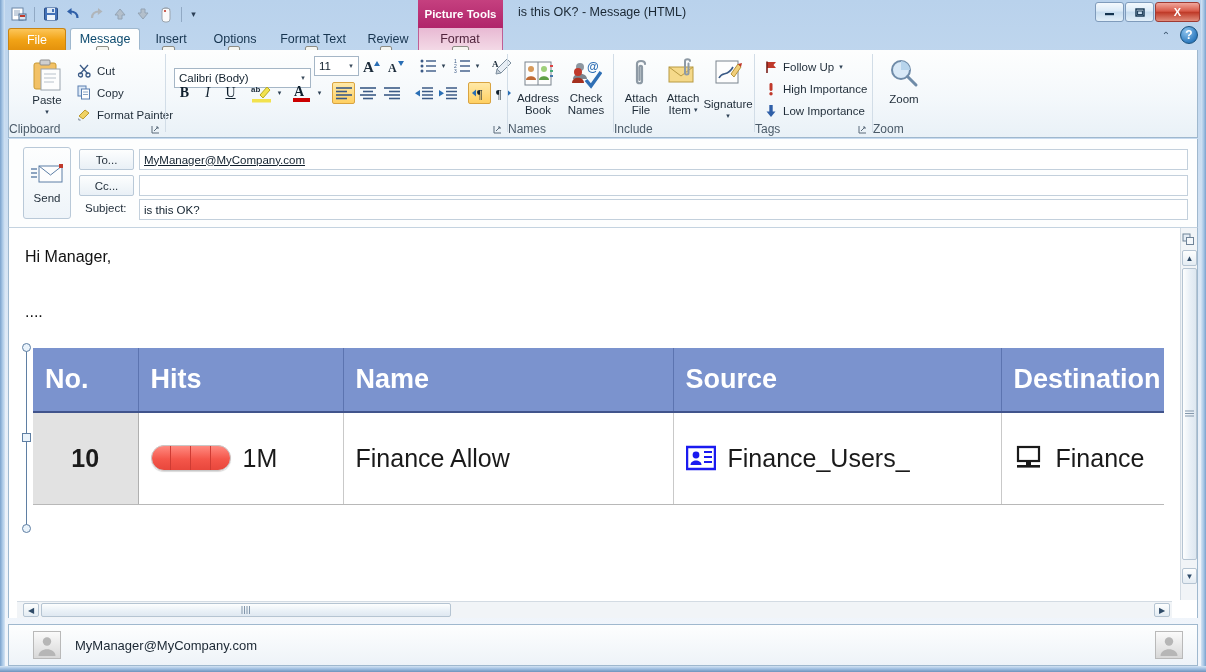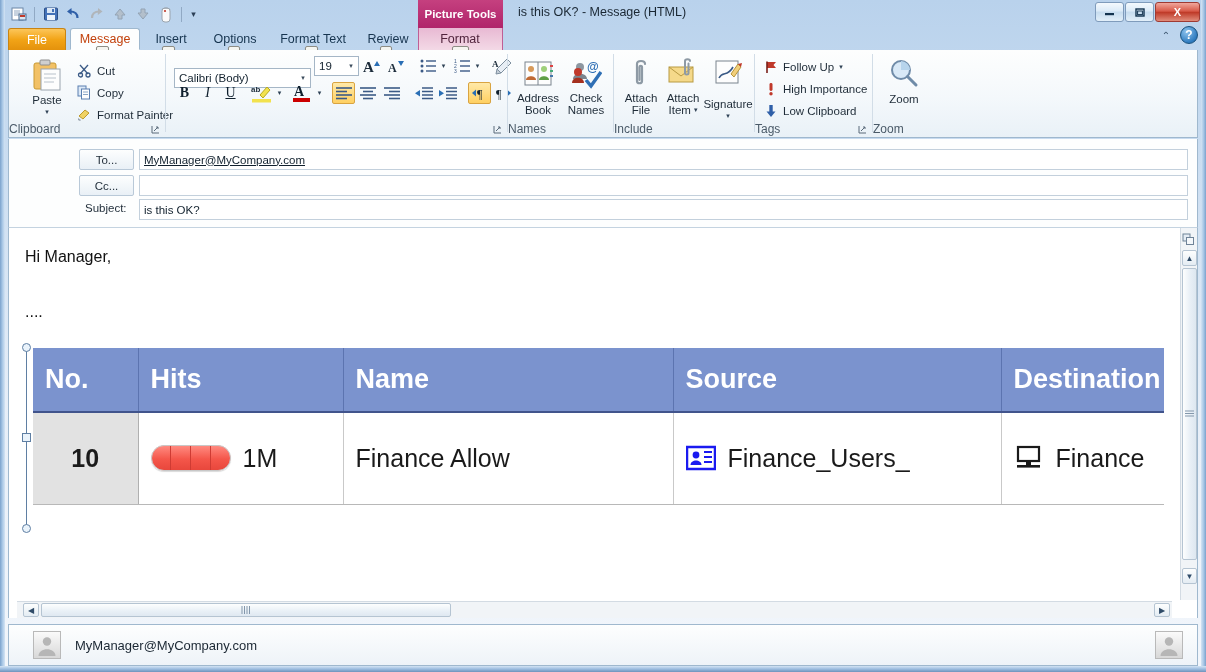--- a/index.html
+++ b/index.html
@@ -103,21 +103,21 @@
     left: 8px; width: 58px;
     background: linear-gradient(180deg, #fcc65a 0%, #f2a417 50%, #e4920c 100%);
     color: #fff; font-weight: normal;
     border: 1px solid #c98413; border-bottom: none;
     border-radius: 3px 3px 0 0;
   }
   .tab.active {
     background: #fdfefe;
     border: 1px solid #9fb8ce; border-bottom: 1px solid #fdfefe;
     border-radius: 3px 3px 0 0;
-    color: #c2410c;
+    color: #0c4a6e;
   }
   .tab.ctx {
     color: #fff;
   }
   .ctxbar {
     position: absolute; left: 418px; top: 0; width: 85px; height: 28px;
     background: linear-gradient(180deg, #c5407f 0%, #b0246a 100%);
     display: flex; align-items: center; justify-content: center;
   }
   .ctxbar-label { font-size: 11.5px; color: #fff; font-weight: bold; }
@@ -528,21 +528,21 @@
       </div>
     </div>
     <div class="grp-sep" style="left:156px;"></div>
 
     <div class="grp" style="left:157px; width:340px;">
       <div class="combo" style="left:8px; top:18px; width:137px;">
         <span>Calibri (Body)</span>
         <span class="arrow">▾</span>
       </div>
       <div class="combo" style="left:148px; top:6px; width:45px;">
-        <span>19</span>
+        <span>11</span>
         <span class="arrow">▾</span>
       </div>
 
       <div class="tb" style="left:196px; top:5px; width:22px; height:22px;">
         <svg width="20" height="18" viewBox="0 0 20 18">
           <text x="0" y="15" font-family="Liberation Serif, serif" font-size="15" font-weight="bold" fill="#1b2b3a">A</text>
           <path d="M14 4 L17 9 L11 9 Z" fill="#2a6fb5"></path>
         </svg>
       </div>
       <div class="tb" style="left:220px; top:5px; width:22px; height:22px;">
@@ -763,21 +763,21 @@
           <rect x="5.5" y="1" width="3" height="8" rx="1.4" fill="#c0392b"></rect>
           <circle cx="7" cy="11.7" r="1.7" fill="#c0392b"></circle>
         </svg>
         <span>High Importance</span>
       </div>
       <div class="small-btn" style="left:9px; top:54px;">
         <svg width="14" height="14" viewBox="0 0 14 14">
           <rect x="5.3" y="1" width="3.4" height="7" fill="#2f5fa8"></rect>
           <path d="M2.5 7.5 L11.5 7.5 L7 13 Z" fill="#2f5fa8"></path>
         </svg>
-        <span>Low Clipboard</span>
+        <span>Low Importance</span>
       </div>
       <div class="grp-label">Tags</div>
       <div class="dialog-launcher">
         <svg width="9" height="9" viewBox="0 0 9 9">
             <path d="M1 1 L1 8 L8 8" stroke="#5a6b7a" fill="none"></path>
             <path d="M3 6 L7 2 M5 2 L7 2 L7 4" stroke="#5a6b7a" fill="none"></path>
           </svg>
       </div>
     </div>
     <div class="grp-sep" style="left:863px;"></div>
@@ -789,20 +789,31 @@
           <path d="M13 3 A9 9 0 0 1 22 12 L13 12 Z" fill="#b7d4ec"></path>
           <line x1="19.5" y1="18.5" x2="28" y2="27" stroke="#6f8ba8" stroke-width="3" stroke-linecap="round"></line>
         </svg>
         <span style="margin-top:3px;">Zoom</span>
       </div>
       <div class="grp-label">Zoom</div>
     </div>
   </div>
 
   <div class="msghdr">
+    <div class="send-btn">
+      <svg width="34" height="26" viewBox="0 0 34 26">
+        <line x1="1" y1="6" x2="7" y2="6" stroke="#5d7fa6" stroke-width="1.4"></line>
+        <line x1="1" y1="10" x2="7" y2="10" stroke="#5d7fa6" stroke-width="1.4"></line>
+        <line x1="1" y1="14" x2="7" y2="14" stroke="#5d7fa6" stroke-width="1.4"></line>
+        <rect x="9" y="3" width="23" height="16" fill="#fdfdfd" stroke="#5d7fa6"></rect>
+        <path d="M9 3 L20.5 12 L32 3" fill="none" stroke="#5d7fa6"></path>
+        <rect x="29" y="1" width="4" height="4" fill="#c0392b"></rect>
+      </svg>
+      <span class="send-label">Send</span>
+    </div>
 
     <div class="fieldbtn" style="left:70px; top:10px;">To...</div>
     <div class="fieldbox" style="left:130px; top:10px; width:1049px;">
       <span class="resolved">MyManager@MyCompany.com</span>
     </div>
 
     <div class="fieldbtn" style="left:70px; top:36px;">Cc...</div>
     <div class="fieldbox" style="left:130px; top:36px; width:1049px;">
       <span></span>
     </div>

